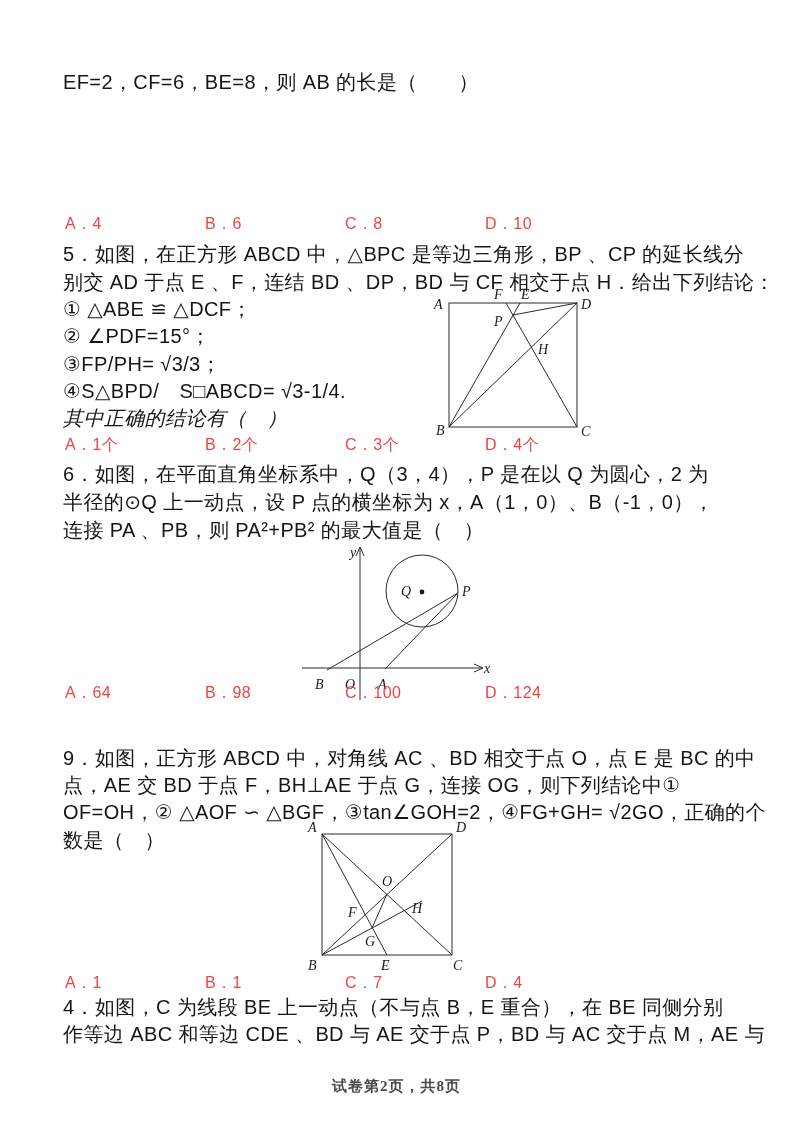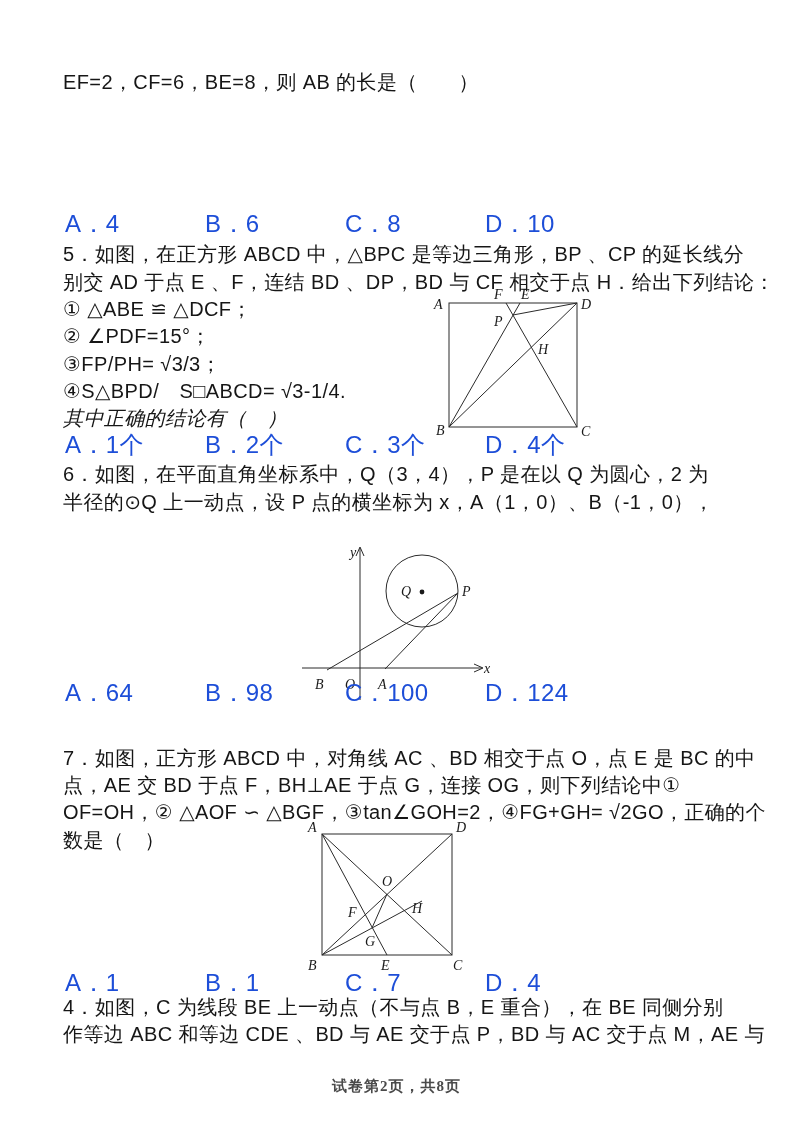--- a/index.html
+++ b/index.html
@@ -12,22 +12,22 @@
     color:#161616;
   }
   .line{
     position:absolute;left:63px;
     font-size:20px;line-height:24px;
     letter-spacing:0.4px;white-space:nowrap;
     color:#161616;
   }
   .opts{position:absolute;left:65px;width:690px;height:24px;}
   .opts span{
-    position:absolute;top:0;font-size:24px;line-height:24px;
-    white-space:nowrap;color:#1d4ed8;letter-spacing:0.4px;
+    position:absolute;top:0;font-size:16px;line-height:24px;
+    white-space:nowrap;color:#ef4444;letter-spacing:0.4px;
   }
   .o1{left:0;}.o2{left:140px;}.o3{left:280px;}.o4{left:420px;}
   .fig{position:absolute;}
   .fig line,.fig rect,.fig circle,.fig path{
     stroke:#2b2b2b;stroke-width:1;fill:none;
   }
   .fig .dot{fill:#1a1a1a;stroke:none;}
   .fig .arrow{fill:none;stroke:#2b2b2b;stroke-width:1;}
   .fig text{
     font-family:"Liberation Serif","DejaVu Serif",serif;
@@ -79,20 +79,21 @@
     <text x="66" y="15">F</text>
     <text x="93" y="15">E</text>
     <text x="66" y="42">P</text>
     <text x="110" y="70">H</text>
     <text x="8" y="151">B</text>
     <text x="153" y="152">C</text>
   </svg>
 
   <div class="line" style="top:462px;">6．如图，在平面直角坐标系中，Q（3，4），P 是在以 Q 为圆心，2 为</div>
   <div class="line" style="top:490px;">半径的⊙Q 上一动点，设 P 点的横坐标为 x，A（1，0）、B（-1，0），</div>
+  <div class="line" style="top:518px;">连接 PA 、PB，则 PA²+PB² 的最大值是（　）</div>
 
   <svg class="fig" style="left:298px;top:542px;" width="205" height="165" viewBox="0 0 205 165">
     <line x1="62" y1="6" x2="62" y2="158"></line>
     <path class="arrow" d="M58,14 L62,5 L66,14"></path>
     <line x1="4" y1="126" x2="184" y2="126"></line>
     <path class="arrow" d="M176,122 L185,126 L176,130"></path>
     <circle cx="124" cy="49" r="36"></circle>
     <circle class="dot" cx="124" cy="50" r="2.4"></circle>
     <line x1="29" y1="128" x2="160" y2="51"></line>
     <line x1="87" y1="127" x2="160" y2="51"></line>
@@ -105,21 +106,21 @@
     <text x="164" y="54">P</text>
   </svg>
 
   <div class="opts" style="top:681px;">
     <span class="o1">A．64</span>
     <span class="o2">B．98</span>
     <span class="o3">C．100</span>
     <span class="o4">D．124</span>
   </div>
 
-  <div class="line" style="top:746px;">7．如图，正方形 ABCD 中，对角线 AC 、BD 相交于点 O，点 E 是 BC 的中</div>
+  <div class="line" style="top:746px;">9．如图，正方形 ABCD 中，对角线 AC 、BD 相交于点 O，点 E 是 BC 的中</div>
   <div class="line" style="top:773px;">点，AE 交 BD 于点 F，BH⊥AE 于点 G，连接 OG，则下列结论中①</div>
   <div class="line" style="top:800px;">OF=OH，② △AOF ∽ △BGF，③tan∠GOH=2，④FG+GH= √2GO，正确的个</div>
   <div class="line" style="top:828px;">数是（　）</div>
 
   <svg class="fig" style="left:298px;top:822px;" width="180" height="155" viewBox="0 0 180 155">
     <rect x="24" y="12" width="130" height="121"></rect>
     <line x1="24" y1="12" x2="154" y2="133"></line>
     <line x1="24" y1="133" x2="154" y2="12"></line>
     <line x1="24" y1="12" x2="89" y2="133"></line>
     <line x1="24" y1="133" x2="124" y2="79"></line>

